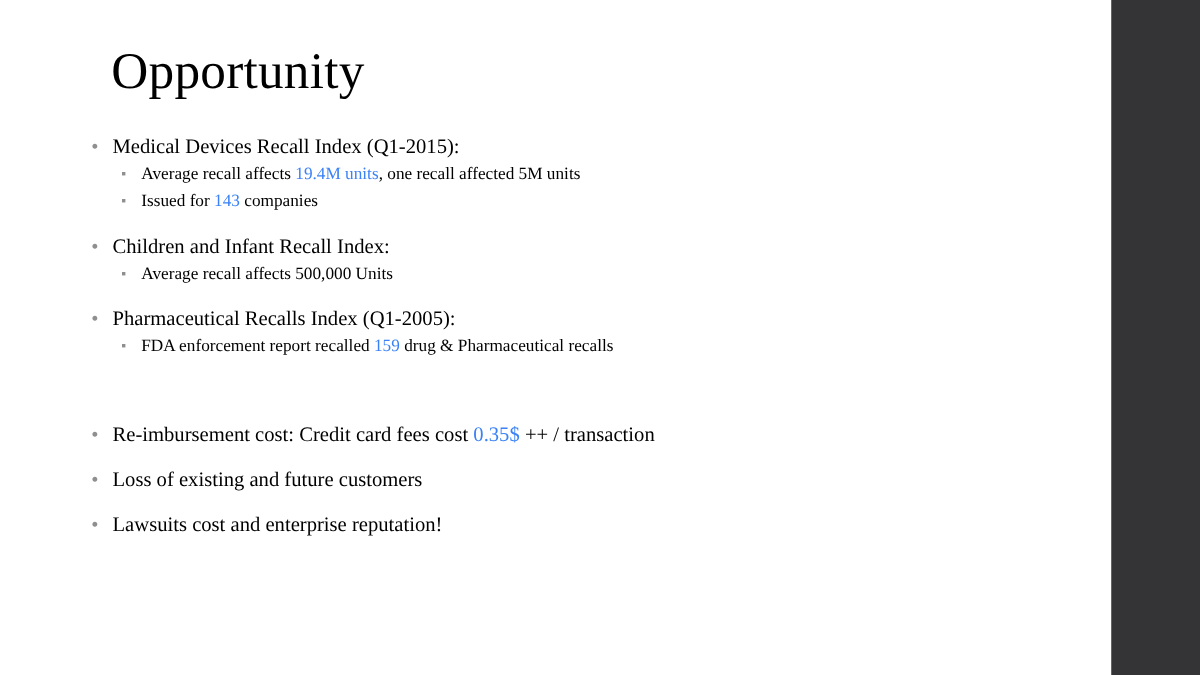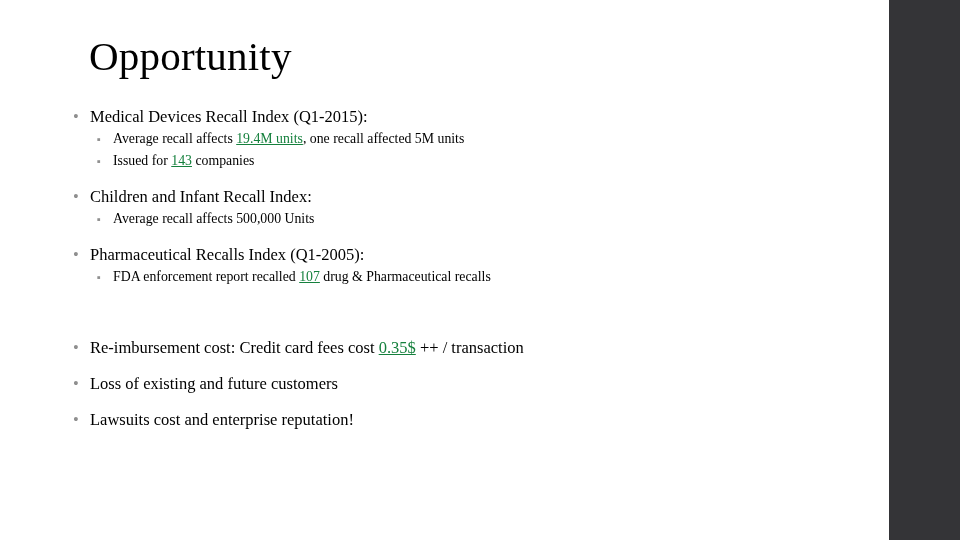--- a/index.html
+++ b/index.html
@@ -112,22 +112,21 @@
 
   .tail-item + .tail-item {
     margin-top: 13px;
   }
 
   .tail-block {
     margin-top: 22px;
   }
 
   .hl {
-    color: #15803d;
-    text-decoration: underline;
+    color: #3b82f6;
   }
 
   .txt {
     display: inline;
   }
 </style>
 </head>
 <body>
 
 <div class="slide">
@@ -164,21 +163,21 @@
       </div>
     </div>
 
     <div class="group">
       <div class="bullet level1">
         <span class="marker">•</span>
         <span class="txt">Pharmaceutical Recalls Index (Q1-2005):</span>
       </div>
       <div class="bullet level2">
         <span class="marker">▪</span>
-        <span class="txt">FDA enforcement report recalled </span><span class="txt hl">107</span><span class="txt"> drug &amp; Pharmaceutical recalls</span>
+        <span class="txt">FDA enforcement report recalled </span><span class="txt hl">159</span><span class="txt"> drug &amp; Pharmaceutical recalls</span>
       </div>
     </div>
 
     <div class="spacer-line"></div>
 
     <div class="tail-block">
       <div class="bullet level1 tail-item">
         <span class="marker">•</span>
         <span class="txt">Re-imbursement cost: Credit card fees cost </span><span class="txt hl">0.35$</span><span class="txt"> ++ / transaction</span>
       </div>

